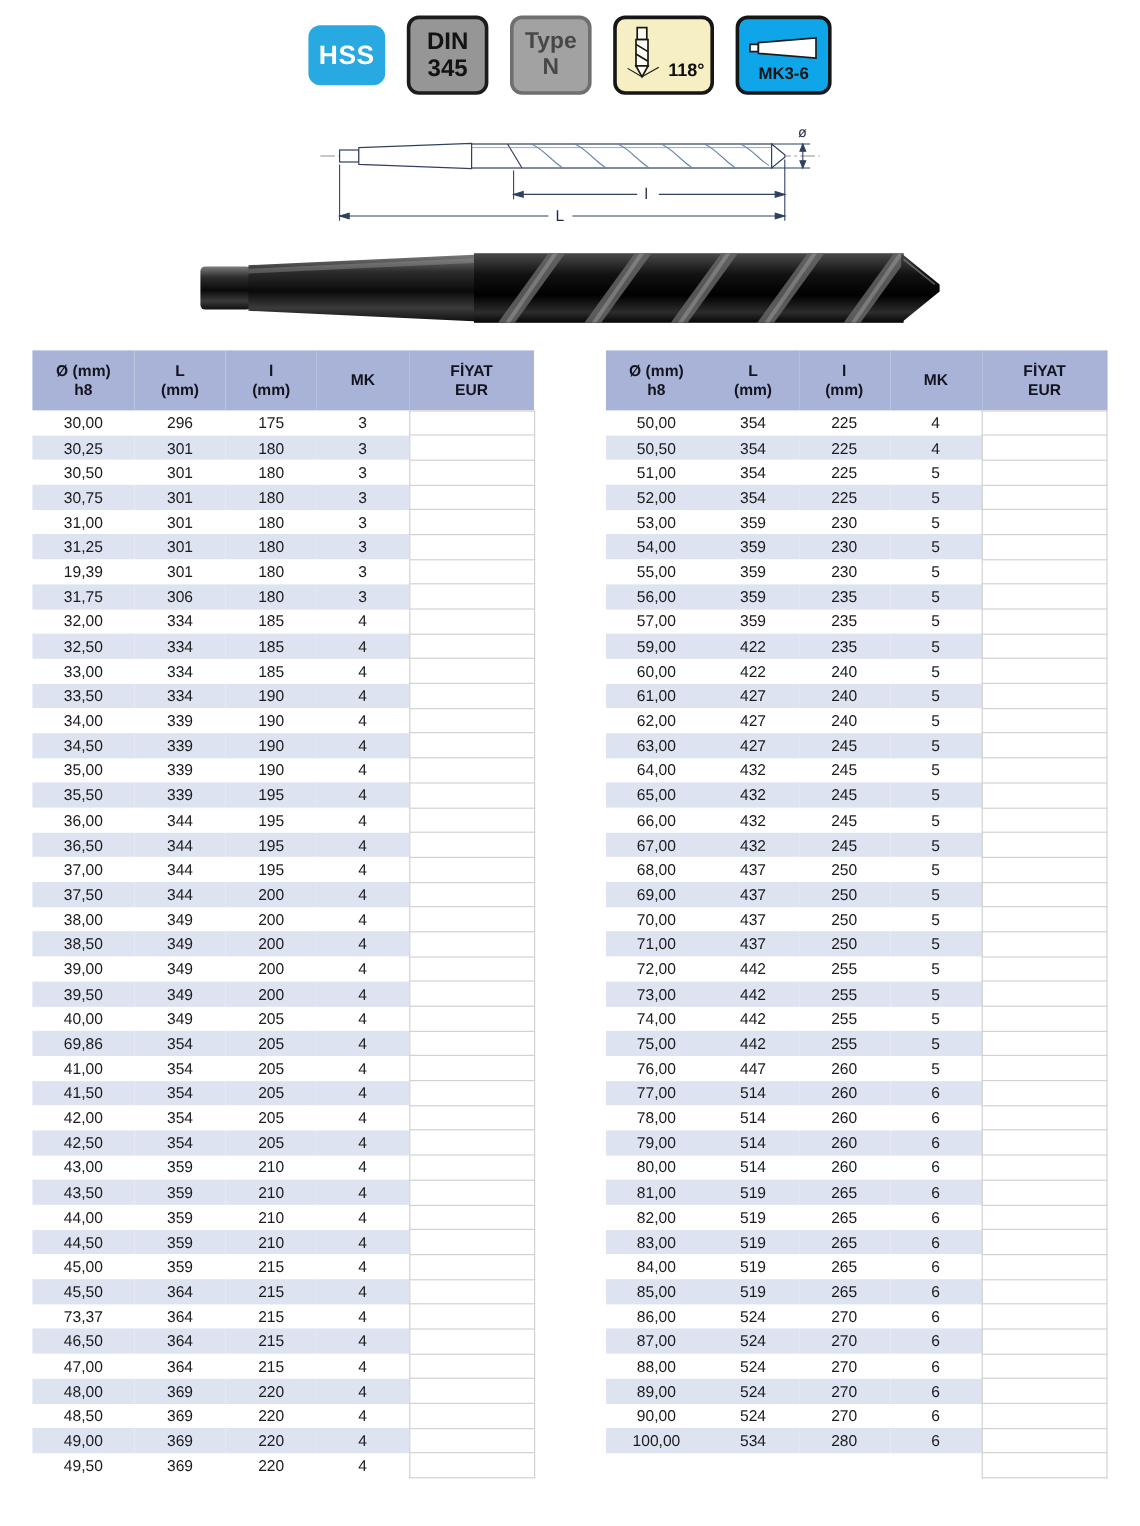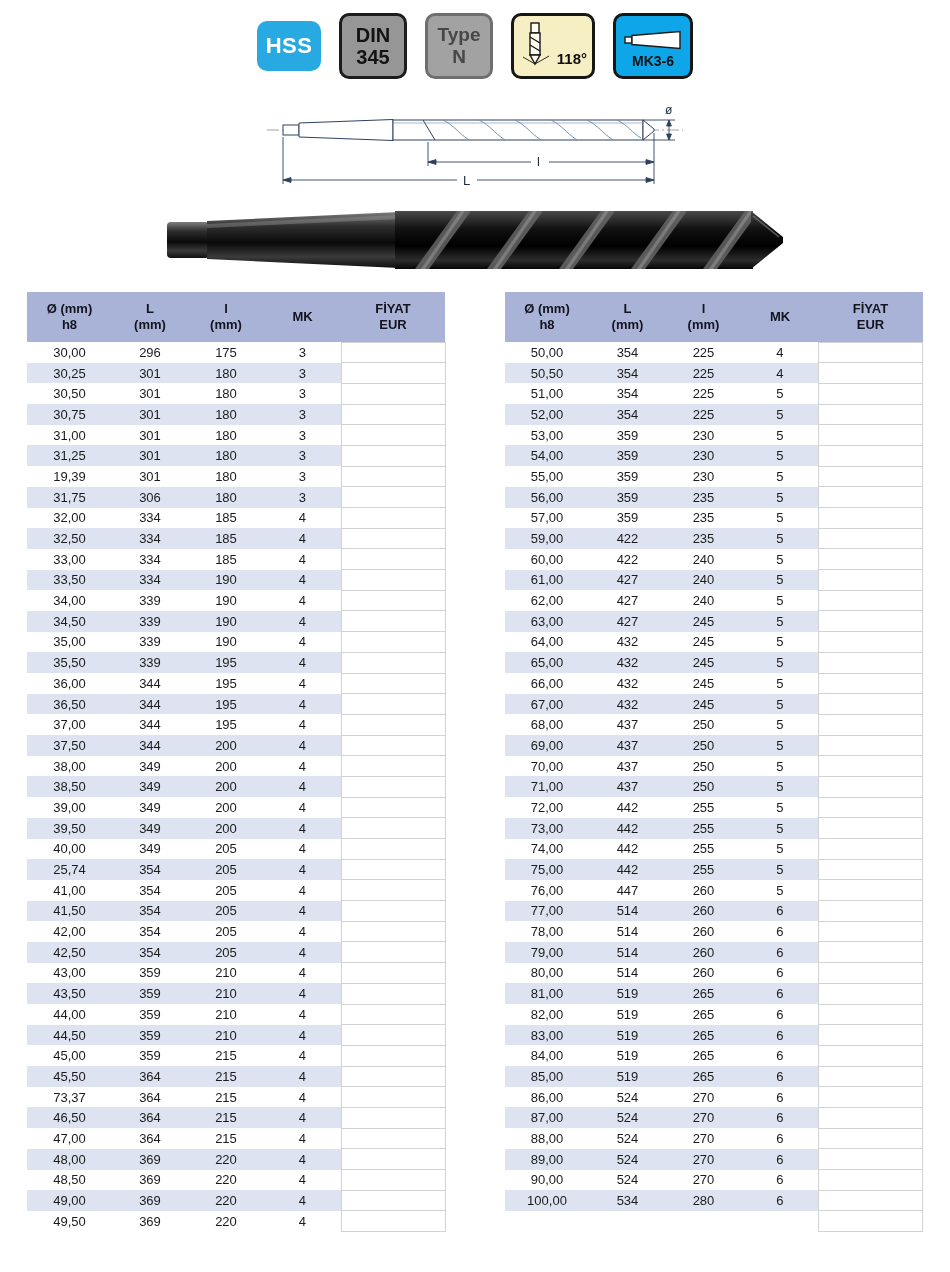--- a/index.html
+++ b/index.html
@@ -385,21 +385,21 @@
             <td class="c-price"></td>
           </tr>
           <tr>
             <td class="c-dia">40,00</td>
             <td class="c-L">349</td>
             <td class="c-l">205</td>
             <td class="c-mk">4</td>
             <td class="c-price"></td>
           </tr>
           <tr>
-            <td class="c-dia">25,74</td>
+            <td class="c-dia">69,86</td>
             <td class="c-L">354</td>
             <td class="c-l">205</td>
             <td class="c-mk">4</td>
             <td class="c-price"></td>
           </tr>
           <tr>
             <td class="c-dia">41,00</td>
             <td class="c-L">354</td>
             <td class="c-l">205</td>
             <td class="c-mk">4</td>

